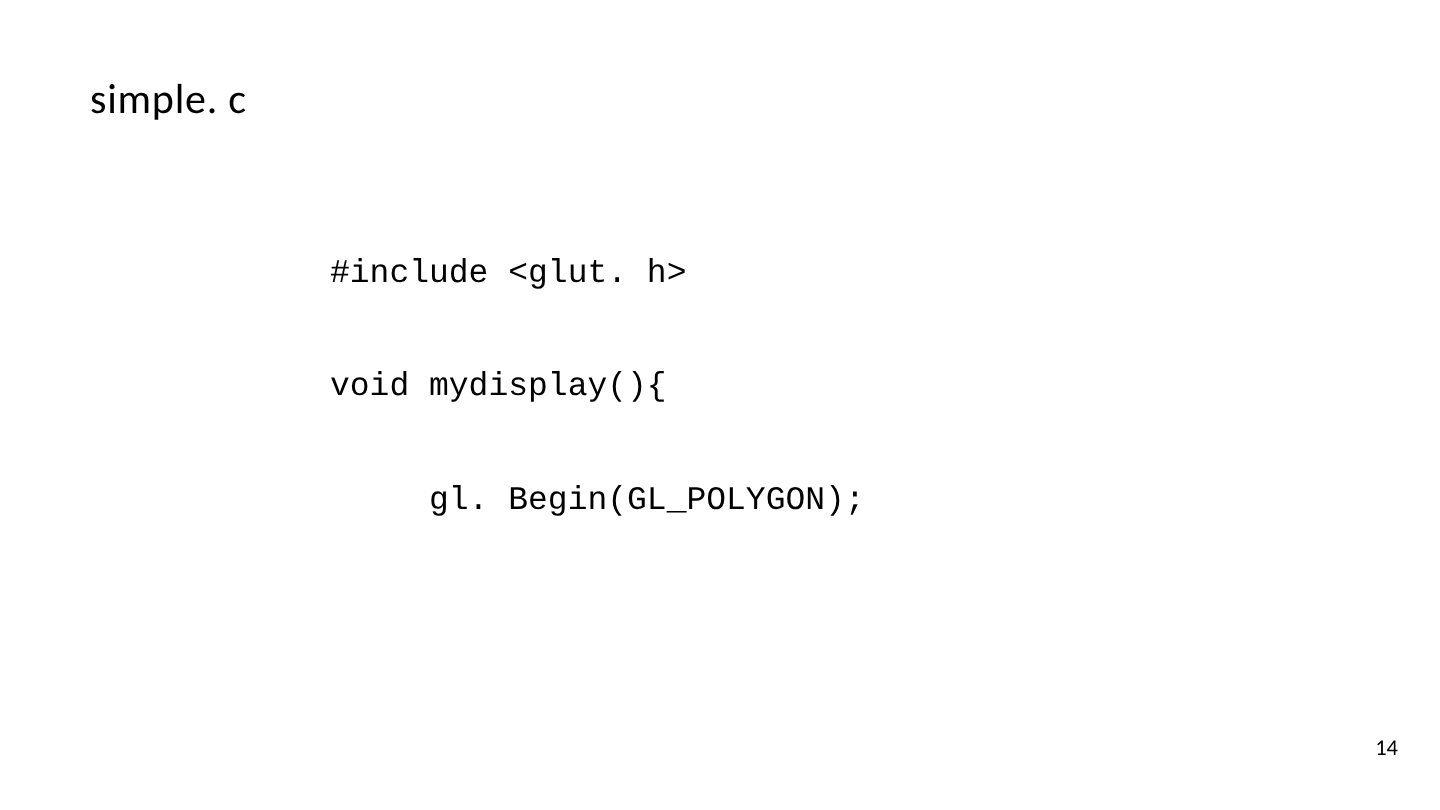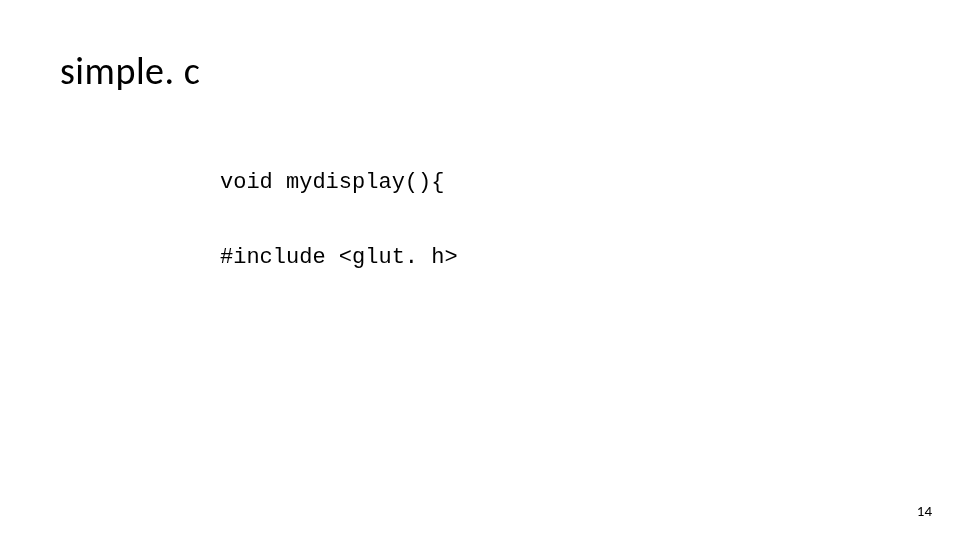--- a/index.html
+++ b/index.html
@@ -15,52 +15,53 @@
   .slide {
     position: relative;
     width: 960px;
     height: 540px;
     box-sizing: border-box;
   }
   .title {
     position: absolute;
     left: 60px;
     top: 48px;
-    font-size: 38px;
+    font-size: 28px;
     font-weight: 400;
     letter-spacing: 0.5px;
     text-align: right;
   }
   .code-block {
     position: absolute;
     left: 220px;
     top: 120px;
     font-family: "Courier New", Courier, monospace;
     font-size: 22px;
     line-height: 1.14;
     white-space: pre;
   }
   .page-number {
     position: absolute;
     right: 28px;
-    bottom: 20px;
+    bottom: 32px;
     font-size: 15px;
     color: #000;
   }
 </style>
 </head>
 <body>
 
 <div class="slide">
 
   <div class="title">simple. c</div>
 
   <div class="code-block">
+    <div>#include &lt;glut. h&gt;</div>
     <div>void mydisplay(){</div>
-    <div>#include &lt;glut. h&gt;</div>
+    <div>     gl. Begin(GL_POLYGON);</div>
     
     
     
     
     
     
     
     
     
     

